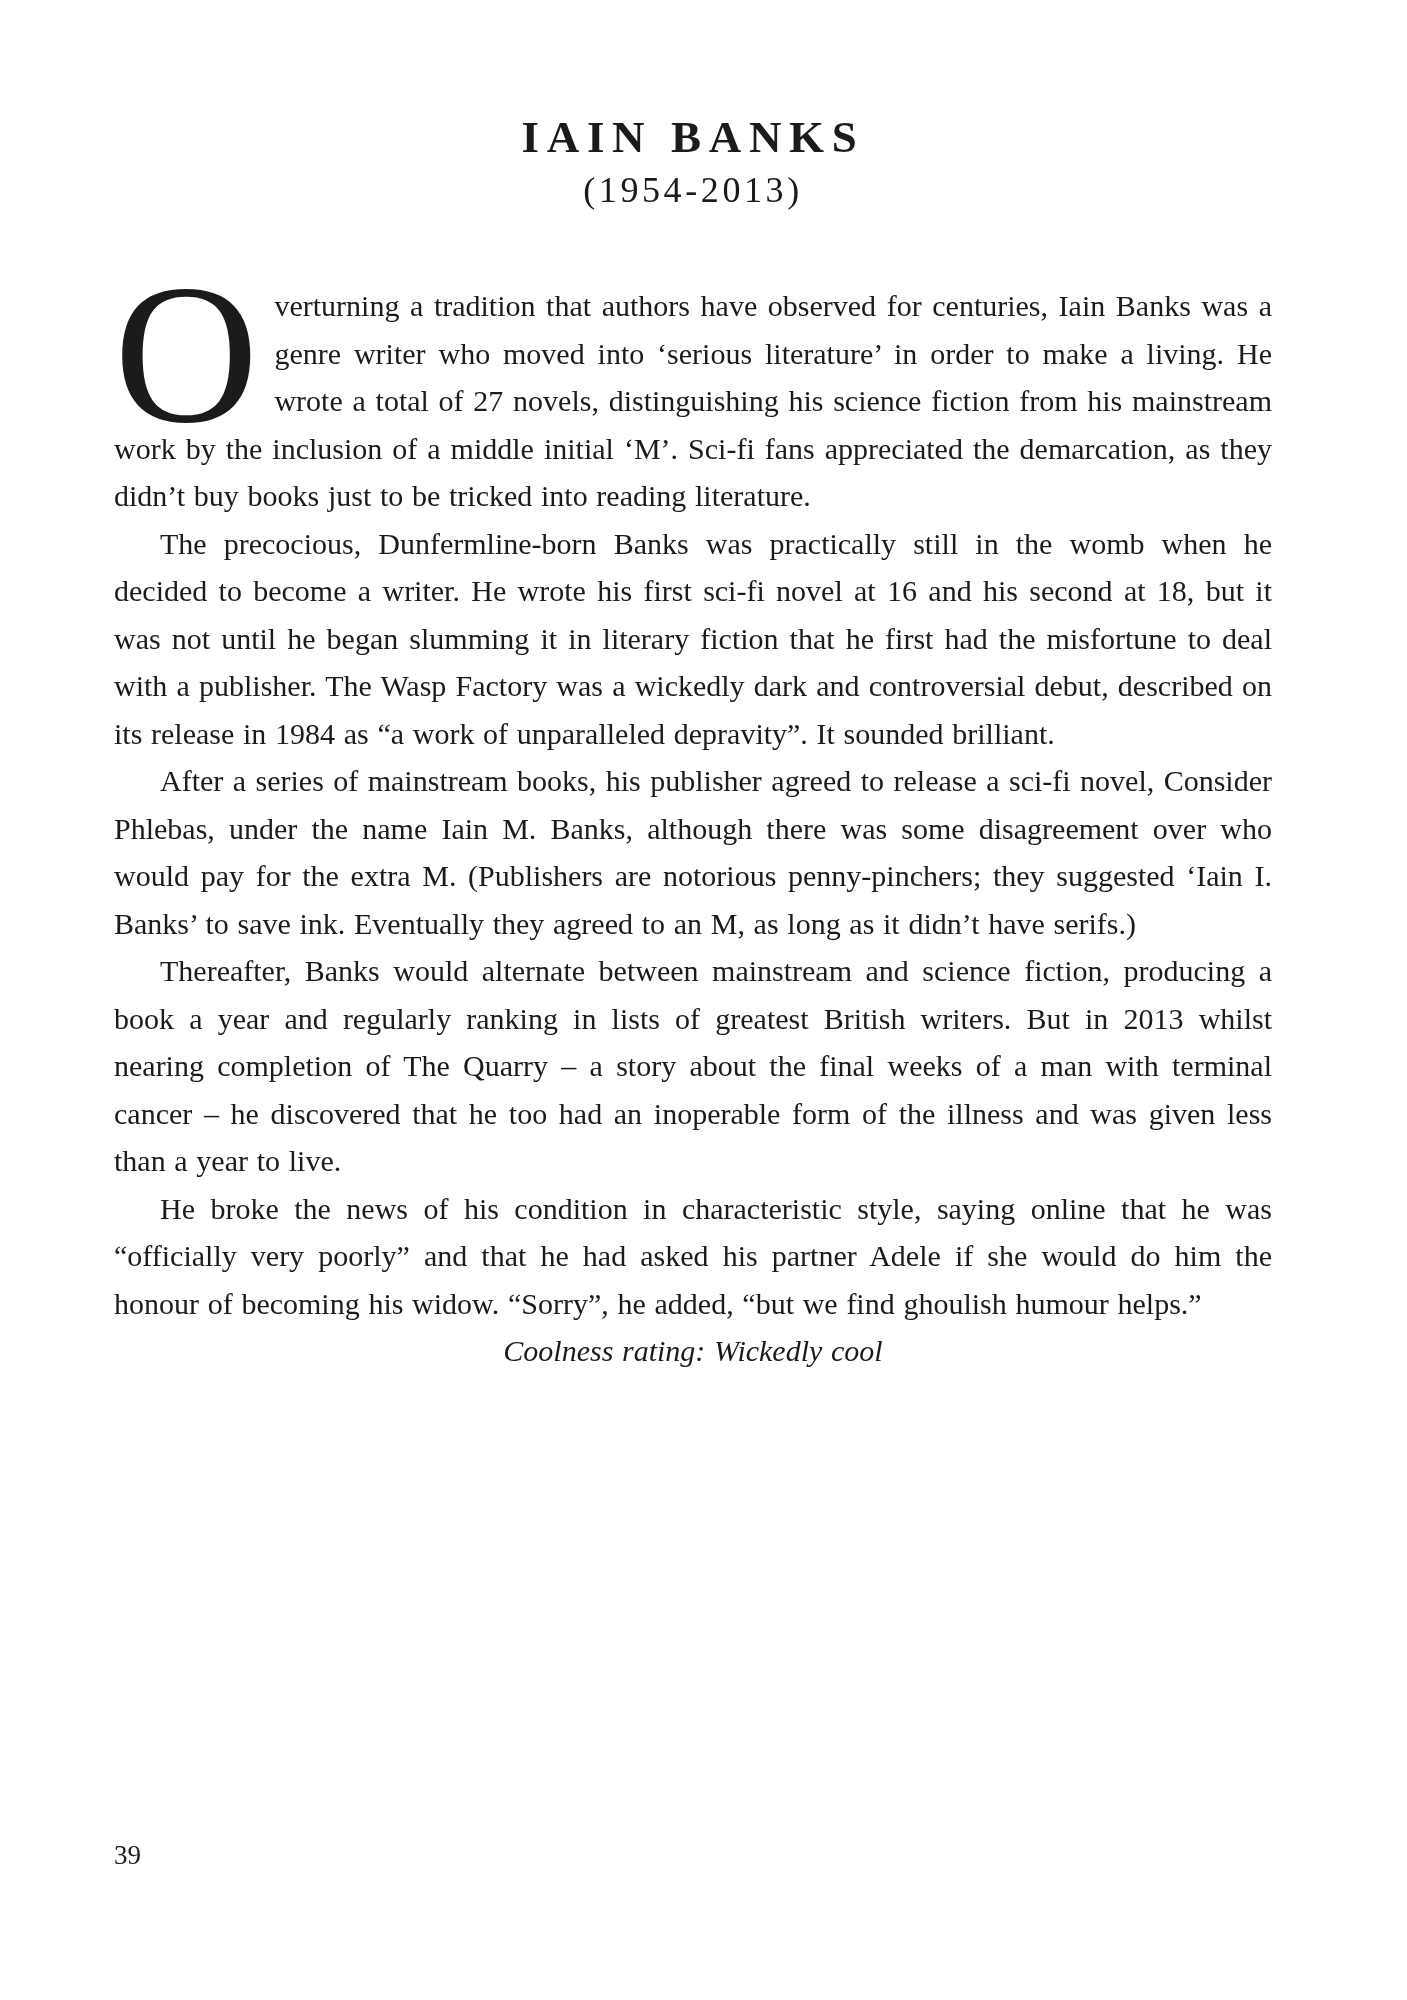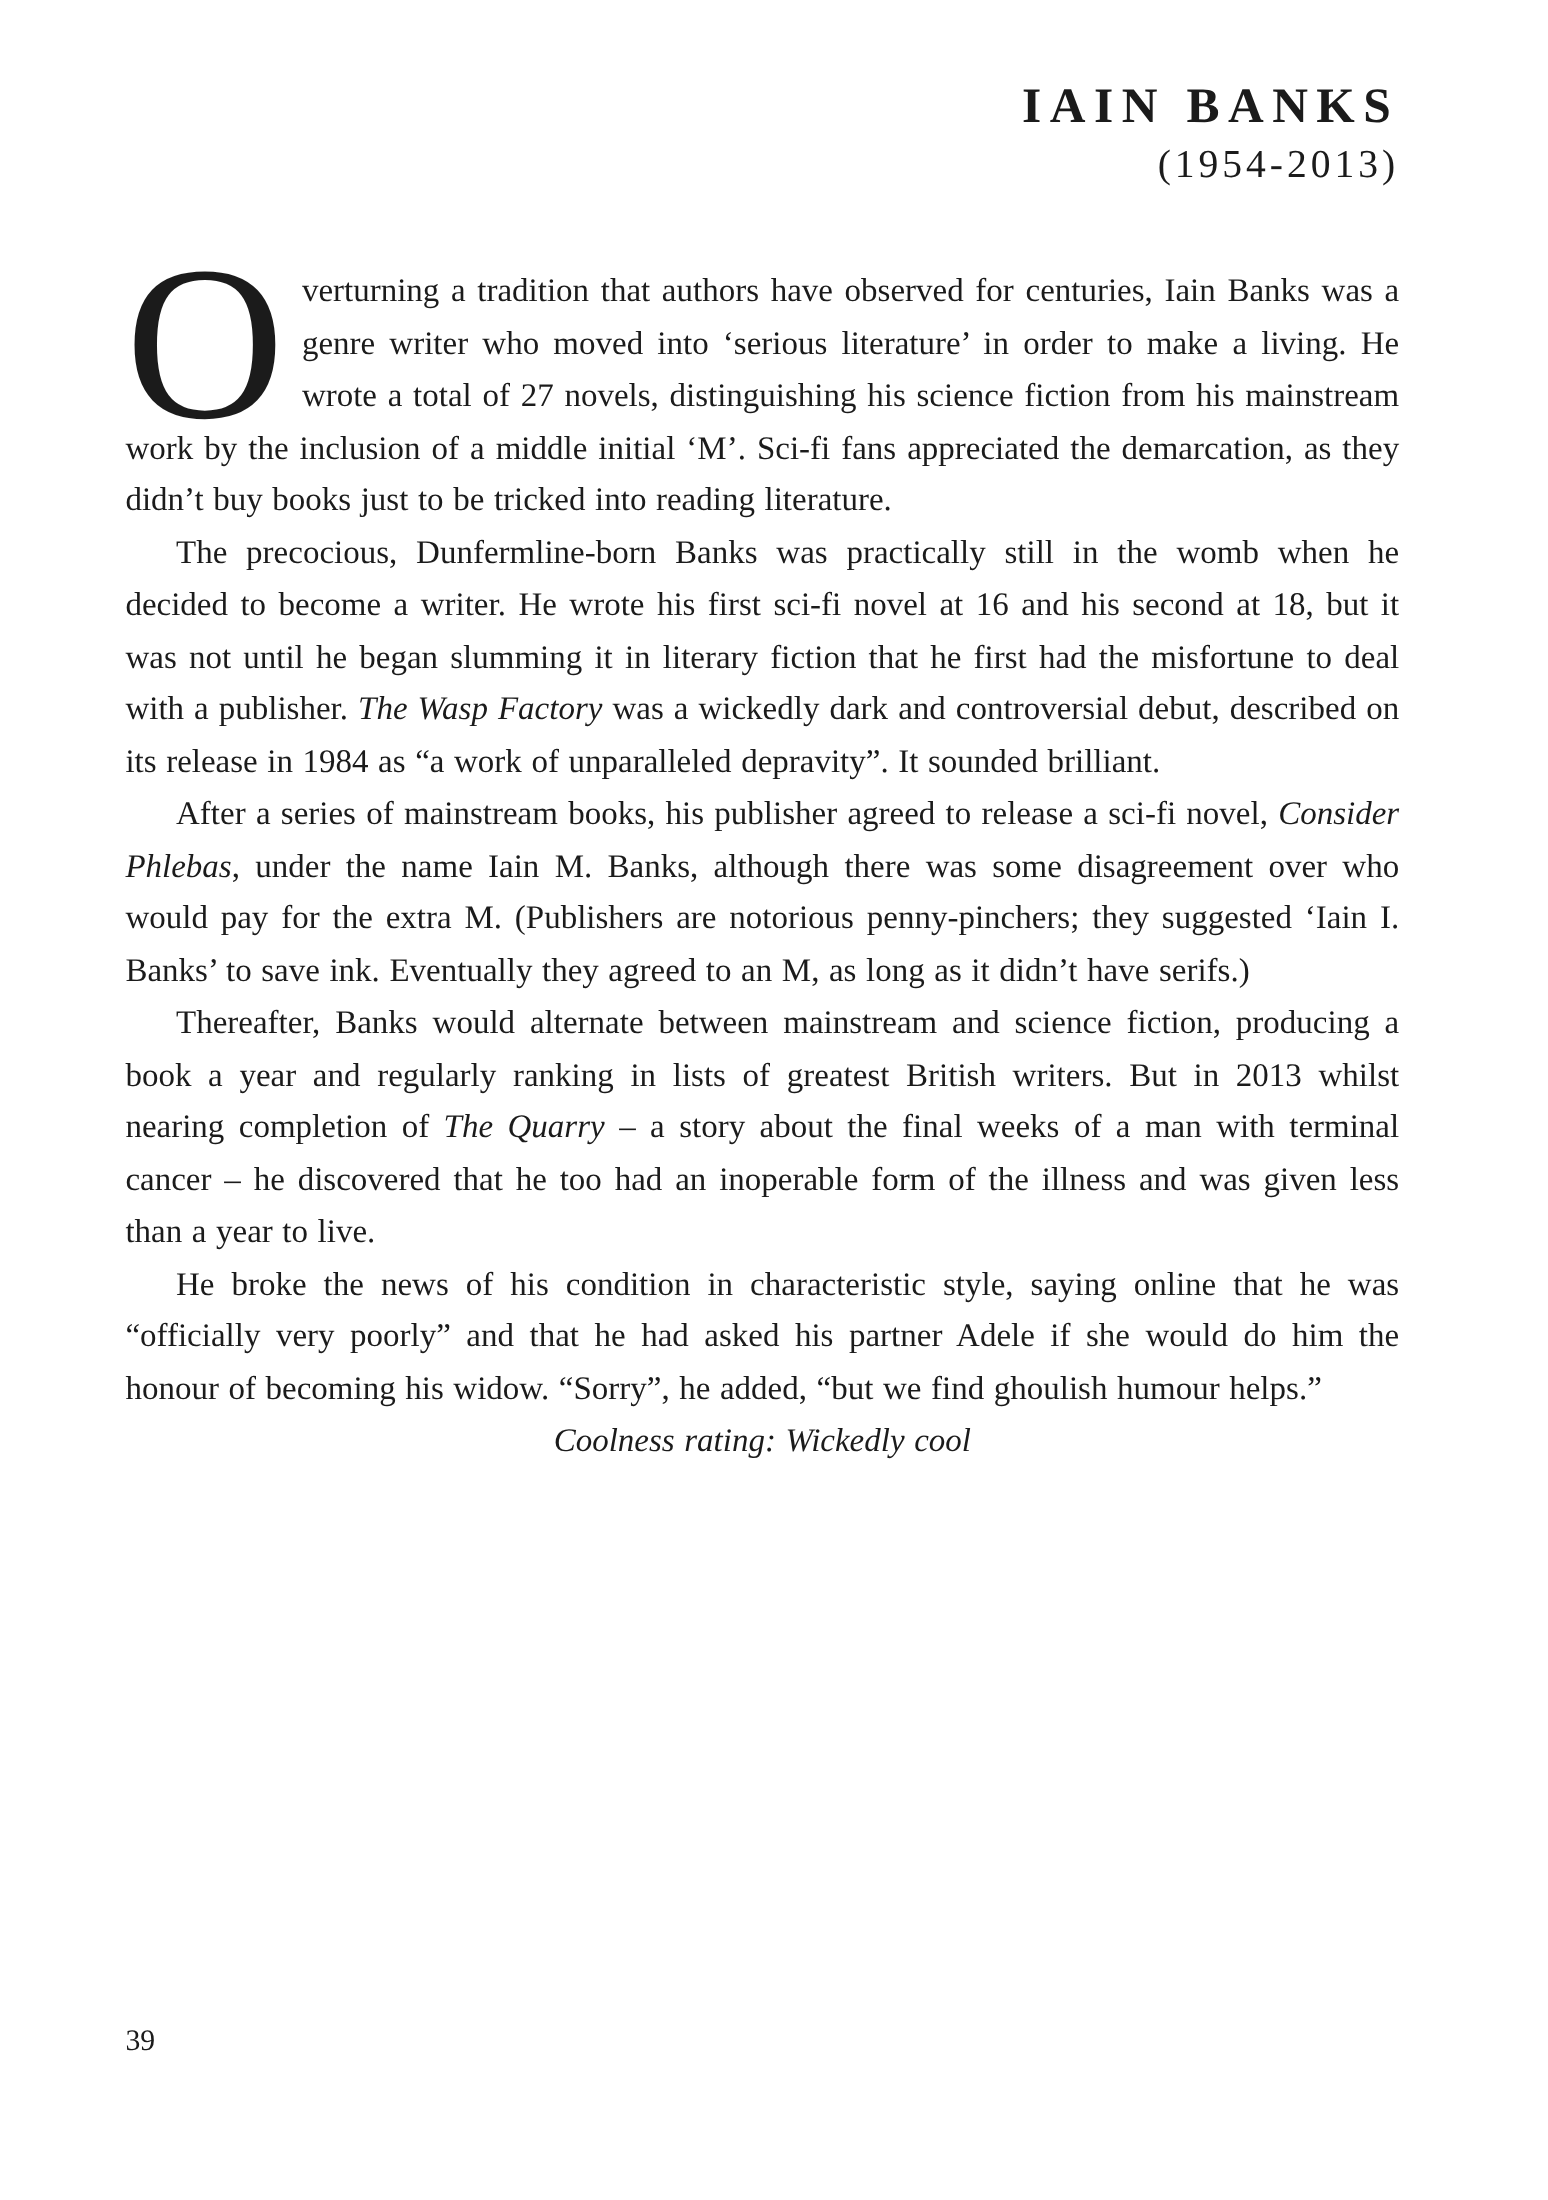--- a/index.html
+++ b/index.html
@@ -16,22 +16,22 @@
     font-family: "Liberation Serif", "DejaVu Serif", serif;
     overflow: hidden;
   }
   .content {
     position: absolute;
     left: 114px;
     top: 0;
     width: 1158px;
   }
   .header {
-    padding-top: 72px;
-    text-align: right;
+    padding-top: 113px;
+    text-align: center;
   }
   .title {
     font-size: 45px;
     font-weight: bold;
     letter-spacing: 0.17em;
     line-height: 1.1;
   }
   .years {
     margin-top: 8px;
     font-size: 36px;
@@ -59,21 +59,20 @@
   }
   .dropcap {
     float: left;
     font-size: 200px;
     line-height: 140px;
     height: 140px;
     margin: 2px 16px 0 0;
     font-weight: 400;
   }
   .italic {
-    font-style: italic;
   }
   .coolness {
     margin-top: 84px;
     font-size: 30px;
     font-style: italic;
     text-align: center;
     text-indent: 0;
   }
   .page-number {
     position: absolute;

